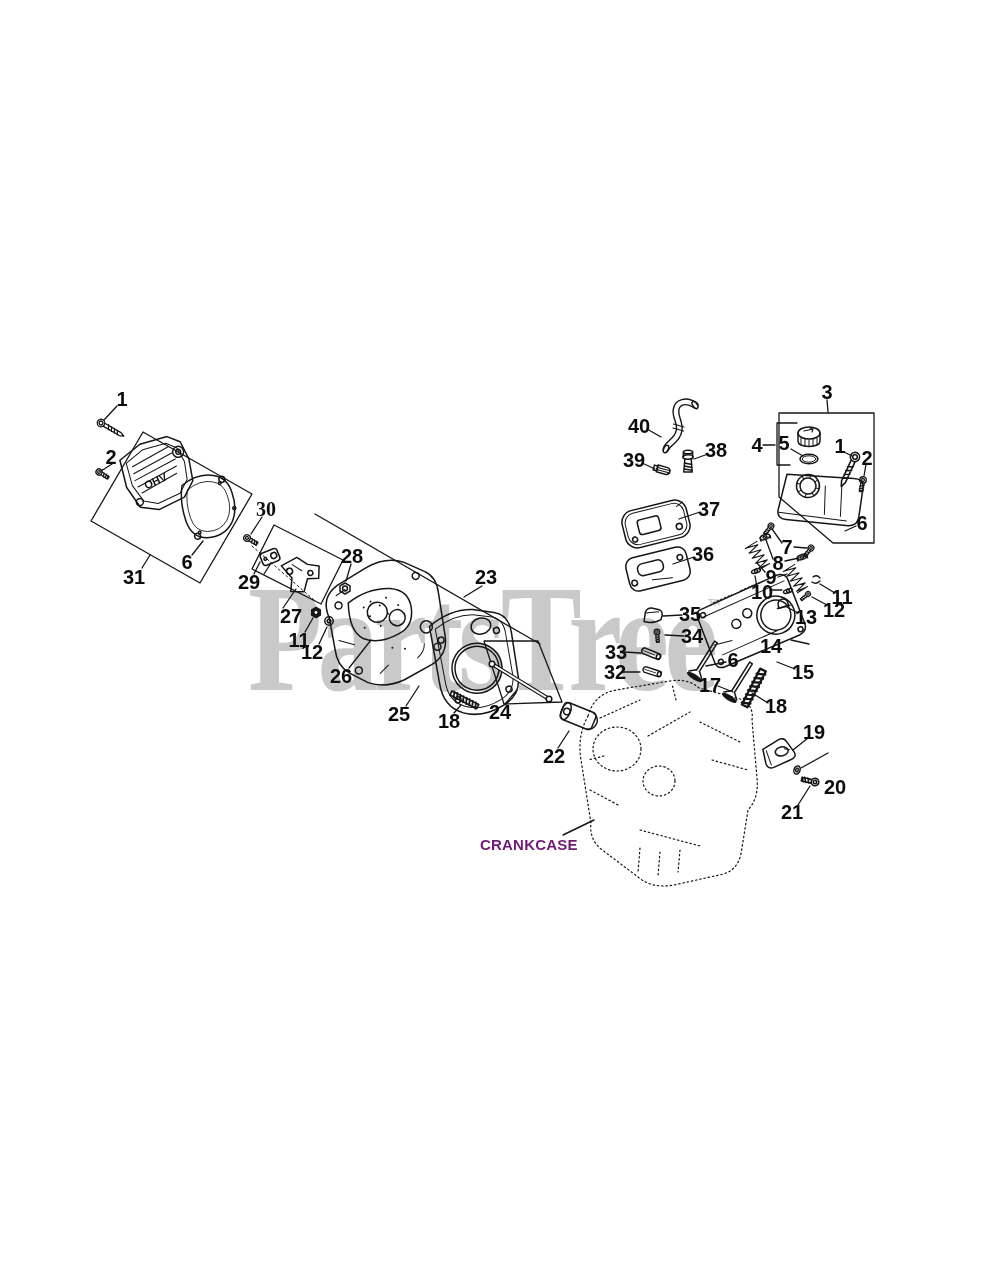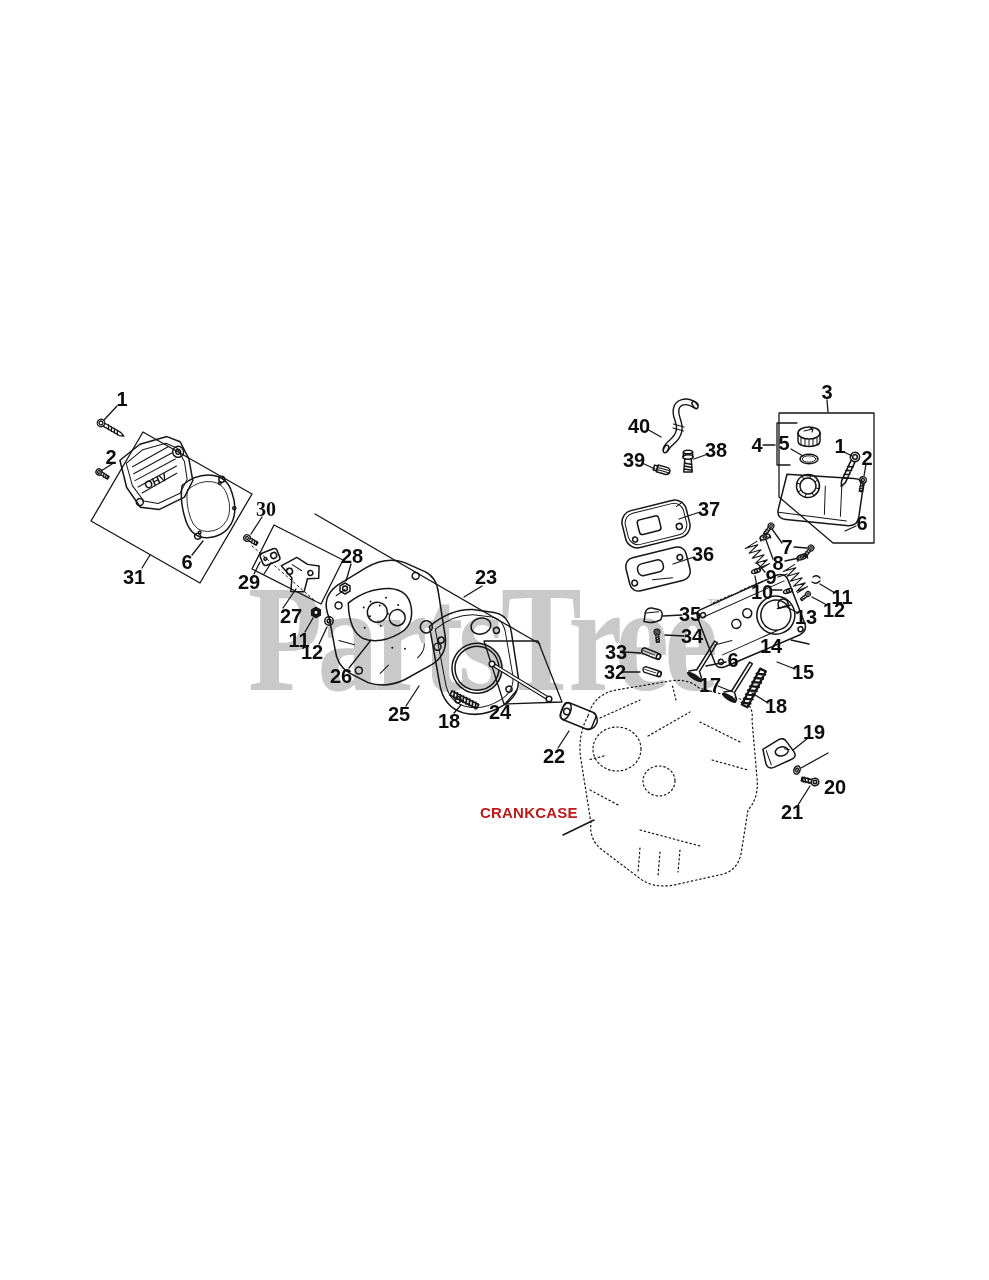--- a/index.html
+++ b/index.html
@@ -10,21 +10,21 @@
              font-family:"Liberation Serif",serif;font-weight:bold;font-size:152px;
              line-height:1;letter-spacing:-6px;white-space:nowrap;
              transform:scaleX(0.80);transform-origin:left top;}
   .watermark-tm{position:absolute;left:708px;top:598px;z-index:0;
                 font-family:Liberation Mono, monospace;font-weight:bold;font-size:10px;}
   #art{z-index:1;}
   #leader-layer{z-index:2;}
   #callout-layer{position:absolute;left:0;top:0;width:989px;height:1280px;z-index:3;}
   .callout{position:absolute;transform:translate(-50%,-50%);
            font:700 20px "Liberation Sans",sans-serif;color:#0d0d0d;}
-  .crankcase{position:absolute;left:480px;top:804px;z-index:3;color:#b91c1c;
+  .crankcase{position:absolute;left:480px;top:836px;z-index:3;color:#701a75;
              font:700 15px "Liberation Sans",sans-serif;letter-spacing:.2px;}
 </style>
 </head>
 <body>
 
 <div class="page" style="background: rgb(255, 255, 255);">
 
   <div class="watermark" style="color: rgb(201, 201, 201);">
     <span>PartsTree</span>
   </div>

